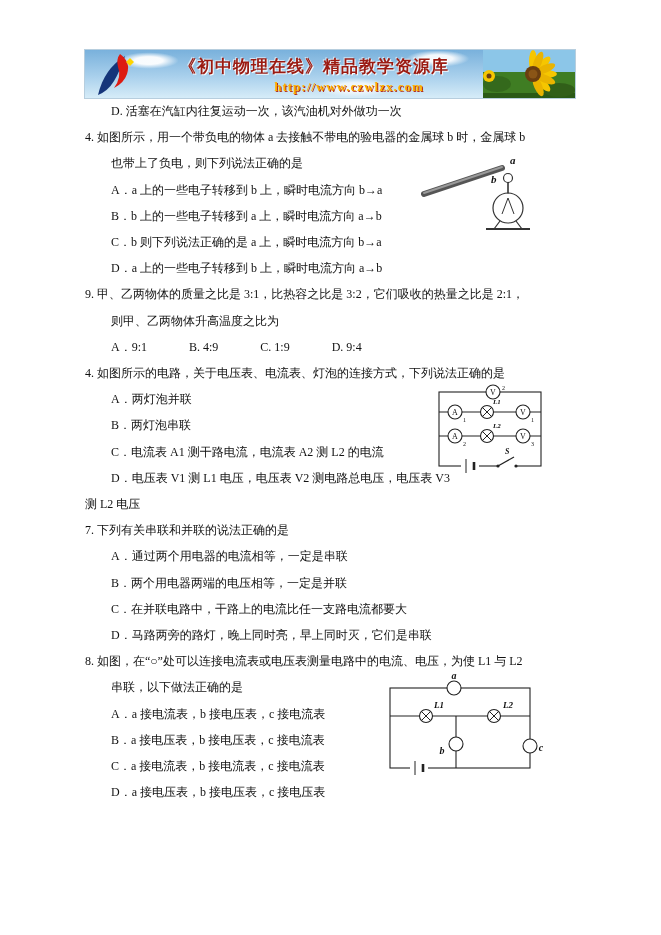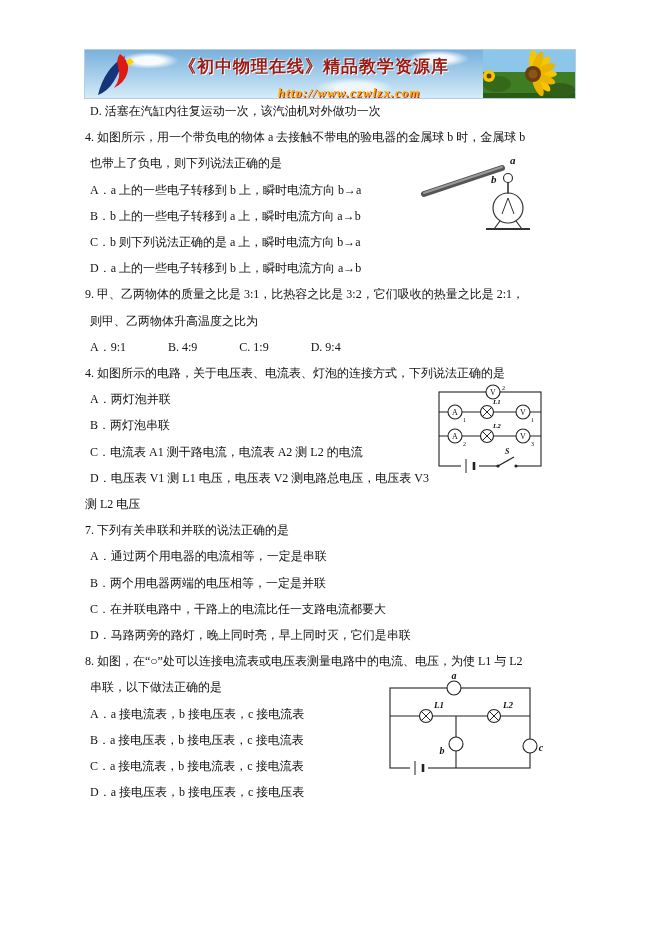--- a/index.html
+++ b/index.html
@@ -23,33 +23,33 @@
     box-shadow:0 0 0 1px #b7cede;
   }
   .logo-wrap { flex:0 0 auto; width:60px; height:48px; padding:1px 0 0 4px; }
   .banner-center { flex:1; position:relative; text-align:center; overflow:hidden; }
   .banner-title {
     margin-top:5px; font-size:17px; font-weight:bold; letter-spacing:1px;
     color:#9b1b12; white-space:nowrap;
     text-shadow:1px 1px 0 rgba(255,255,255,.9), -1px -1px 0 rgba(255,255,255,.6);
   }
   .banner-url {
-    margin-top:7px; padding-left:70px;
-    font-size:13px; font-weight:bold; font-style:italic; letter-spacing:1px;
+    margin-top:1px; padding-left:70px;
+    font-size:13px; font-weight:bold; letter-spacing:1px;
     color:#ffb000; text-shadow:1px 1px 0 #b03020;
   }
   .sunflower-wrap { flex:0 0 auto; width:92px; height:48px; }
 
   
   .content {
     position:absolute; left:85px; top:98px; width:475px;
     font-size:12px; line-height:26.2px;
   }
   .tl { white-space:nowrap; }
-  .ind  { margin-left:5px; }
+  .ind  { margin-left:26px; }
   .ind2 { }
   .pre  { white-space:pre; }
 
   
   .fig { position:absolute; }
   #fig4 { left:420px; top:150px; }
   #fig6 { left:433px; top:384px; }
   #fig8 { left:384px; top:670px; }
   svg text { font-family:"Liberation Serif","DejaVu Serif",serif; fill:#111; }
   .figlabel { font-style:italic; font-weight:bold; }

